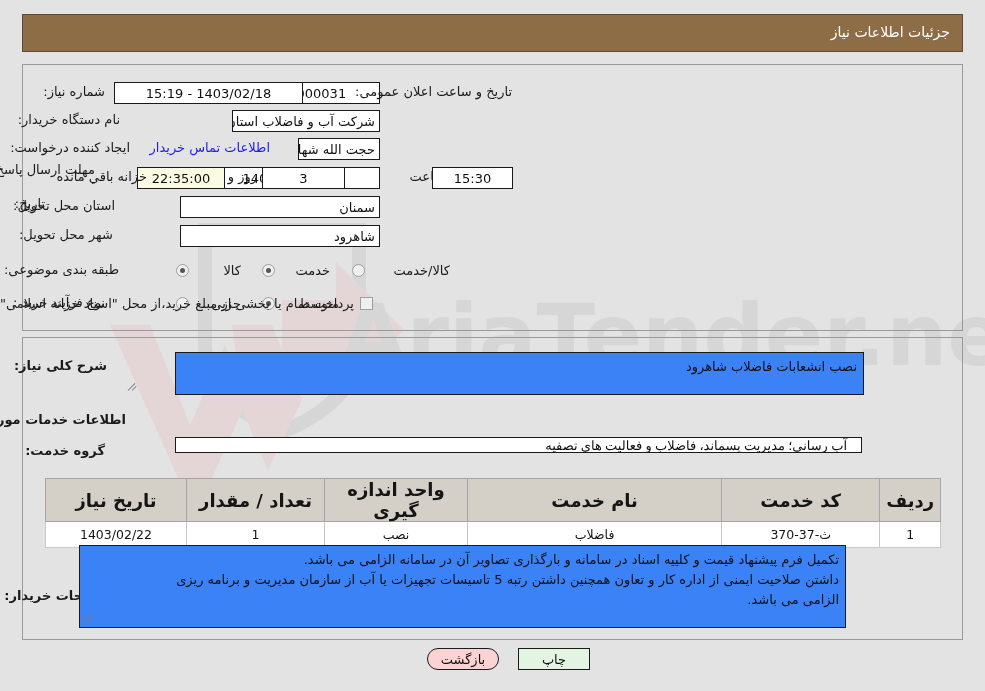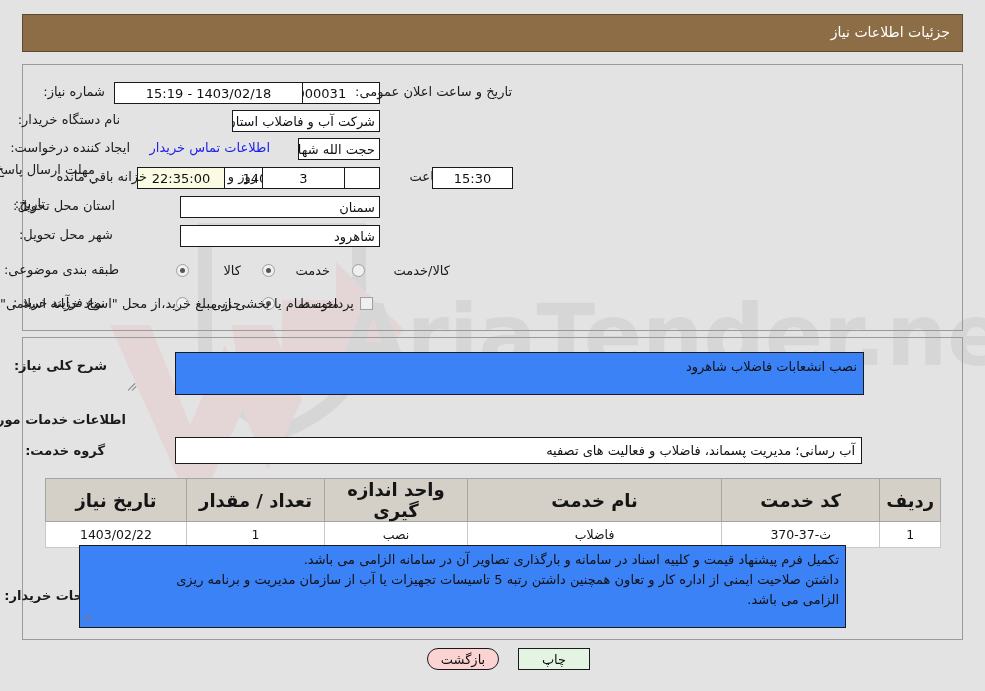--- a/index.html
+++ b/index.html
@@ -289,21 +289,21 @@
   <div class="lbl lbl-b" style="right:878px; top:358px;">شرح کلی نیاز:</div>
   <div class="tbox" style="right:121px; left:175px; top:352px; height:43px;">نصب انشعابات فاضلاب شاهرود</div>
   <div class="grip" style="right:846px; top:381px;">
     <span style="left:0px;  top:9px; width:10px; transform:rotate(-45deg);"></span>
     <span style="left:4px;  top:9px; width:6px;  transform:rotate(-45deg);"></span>
   </div>
 
   <div class="lbl lbl-b" style="right:859px; top:412px;">اطلاعات خدمات مورد نیاز</div>
 
   <div class="lbl lbl-b" style="right:880px; top:443px;">گروه خدمت:</div>
-  <div class="fld rightish" style="right:123px; left:175px; top:437px; height:27px; padding-right:6px;">آب رسانی؛ مدیریت پسماند، فاضلاب و فعالیت های تصفیه</div>
+  <div class="fld rightish" style="right:123px; left:175px; top:437px; height:16px; padding-right:14px;font-family:Liberation Serif, serif;">آب رسانی؛ مدیریت پسماند، فاضلاب و فعالیت های تصفیه</div>
 
   <table class="tbl">
     <thead>
       <tr>
         <th style="width:38px;">ردیف</th>
         <th style="width:145px;">کد خدمت</th>
         <th>نام خدمت</th>
         <th style="width:130px;">واحد اندازه گیری</th>
         <th style="width:125px;">تعداد / مقدار</th>
         <th style="width:128px;">تاریخ نیاز</th>

